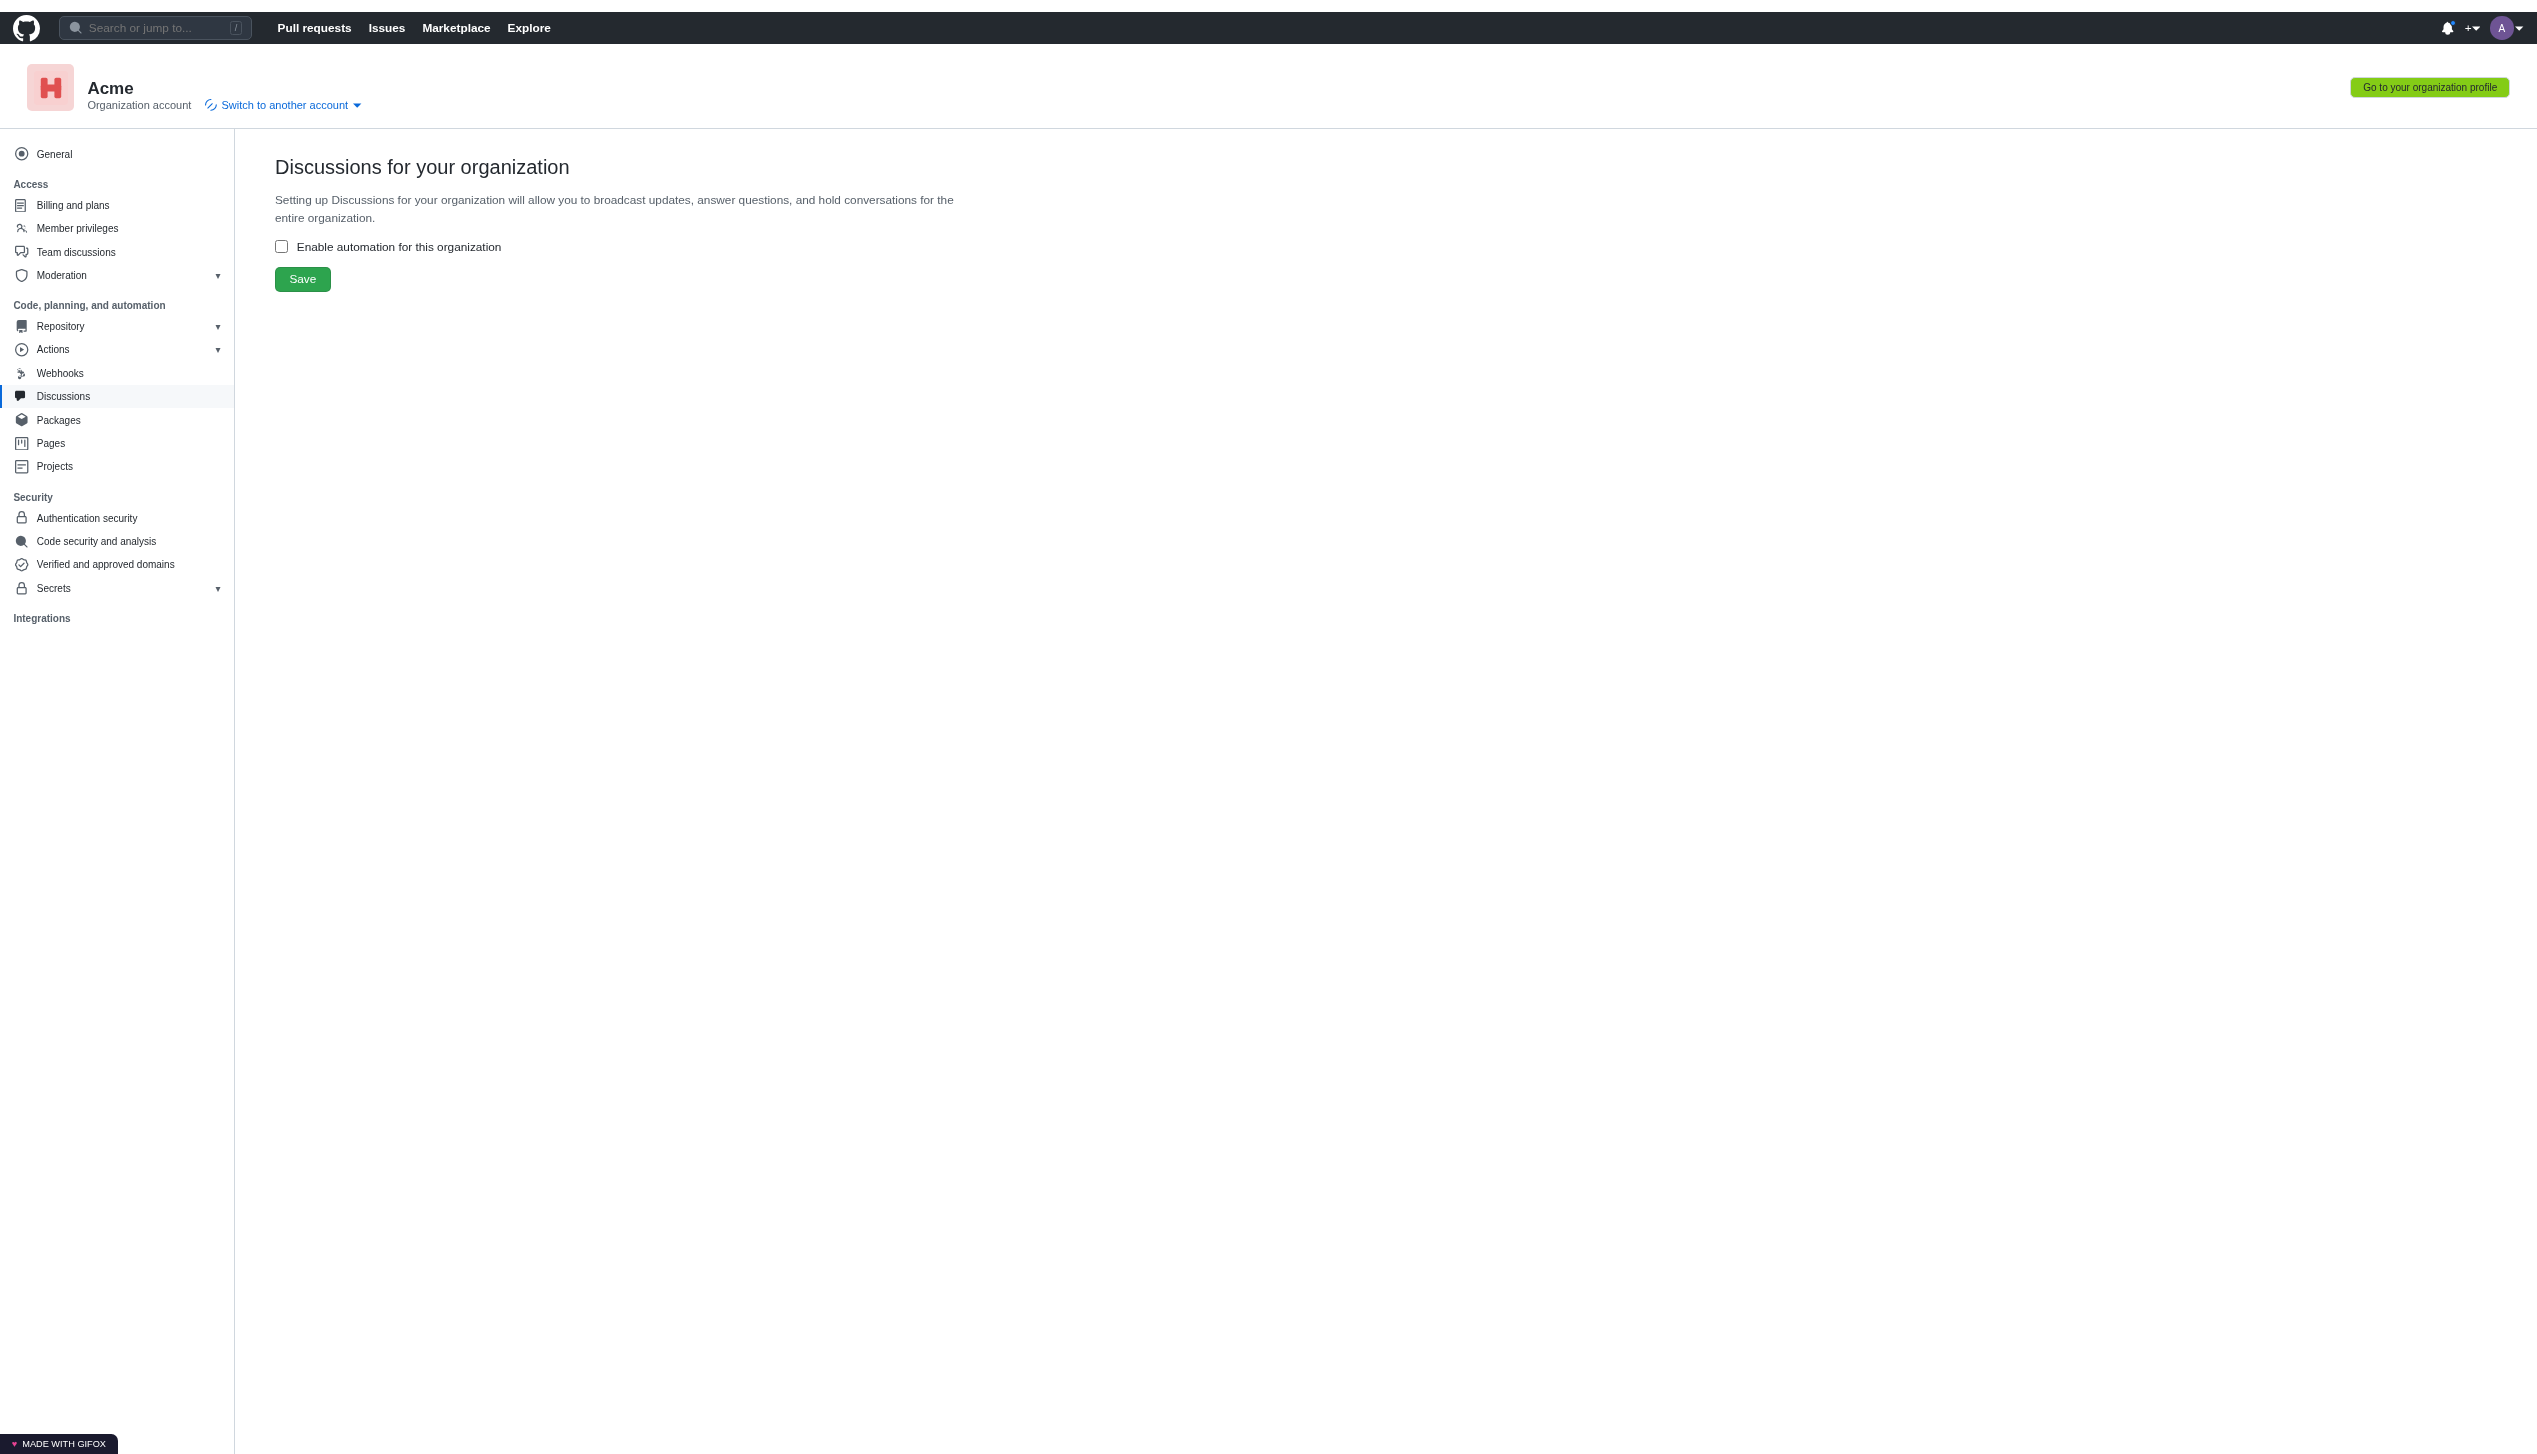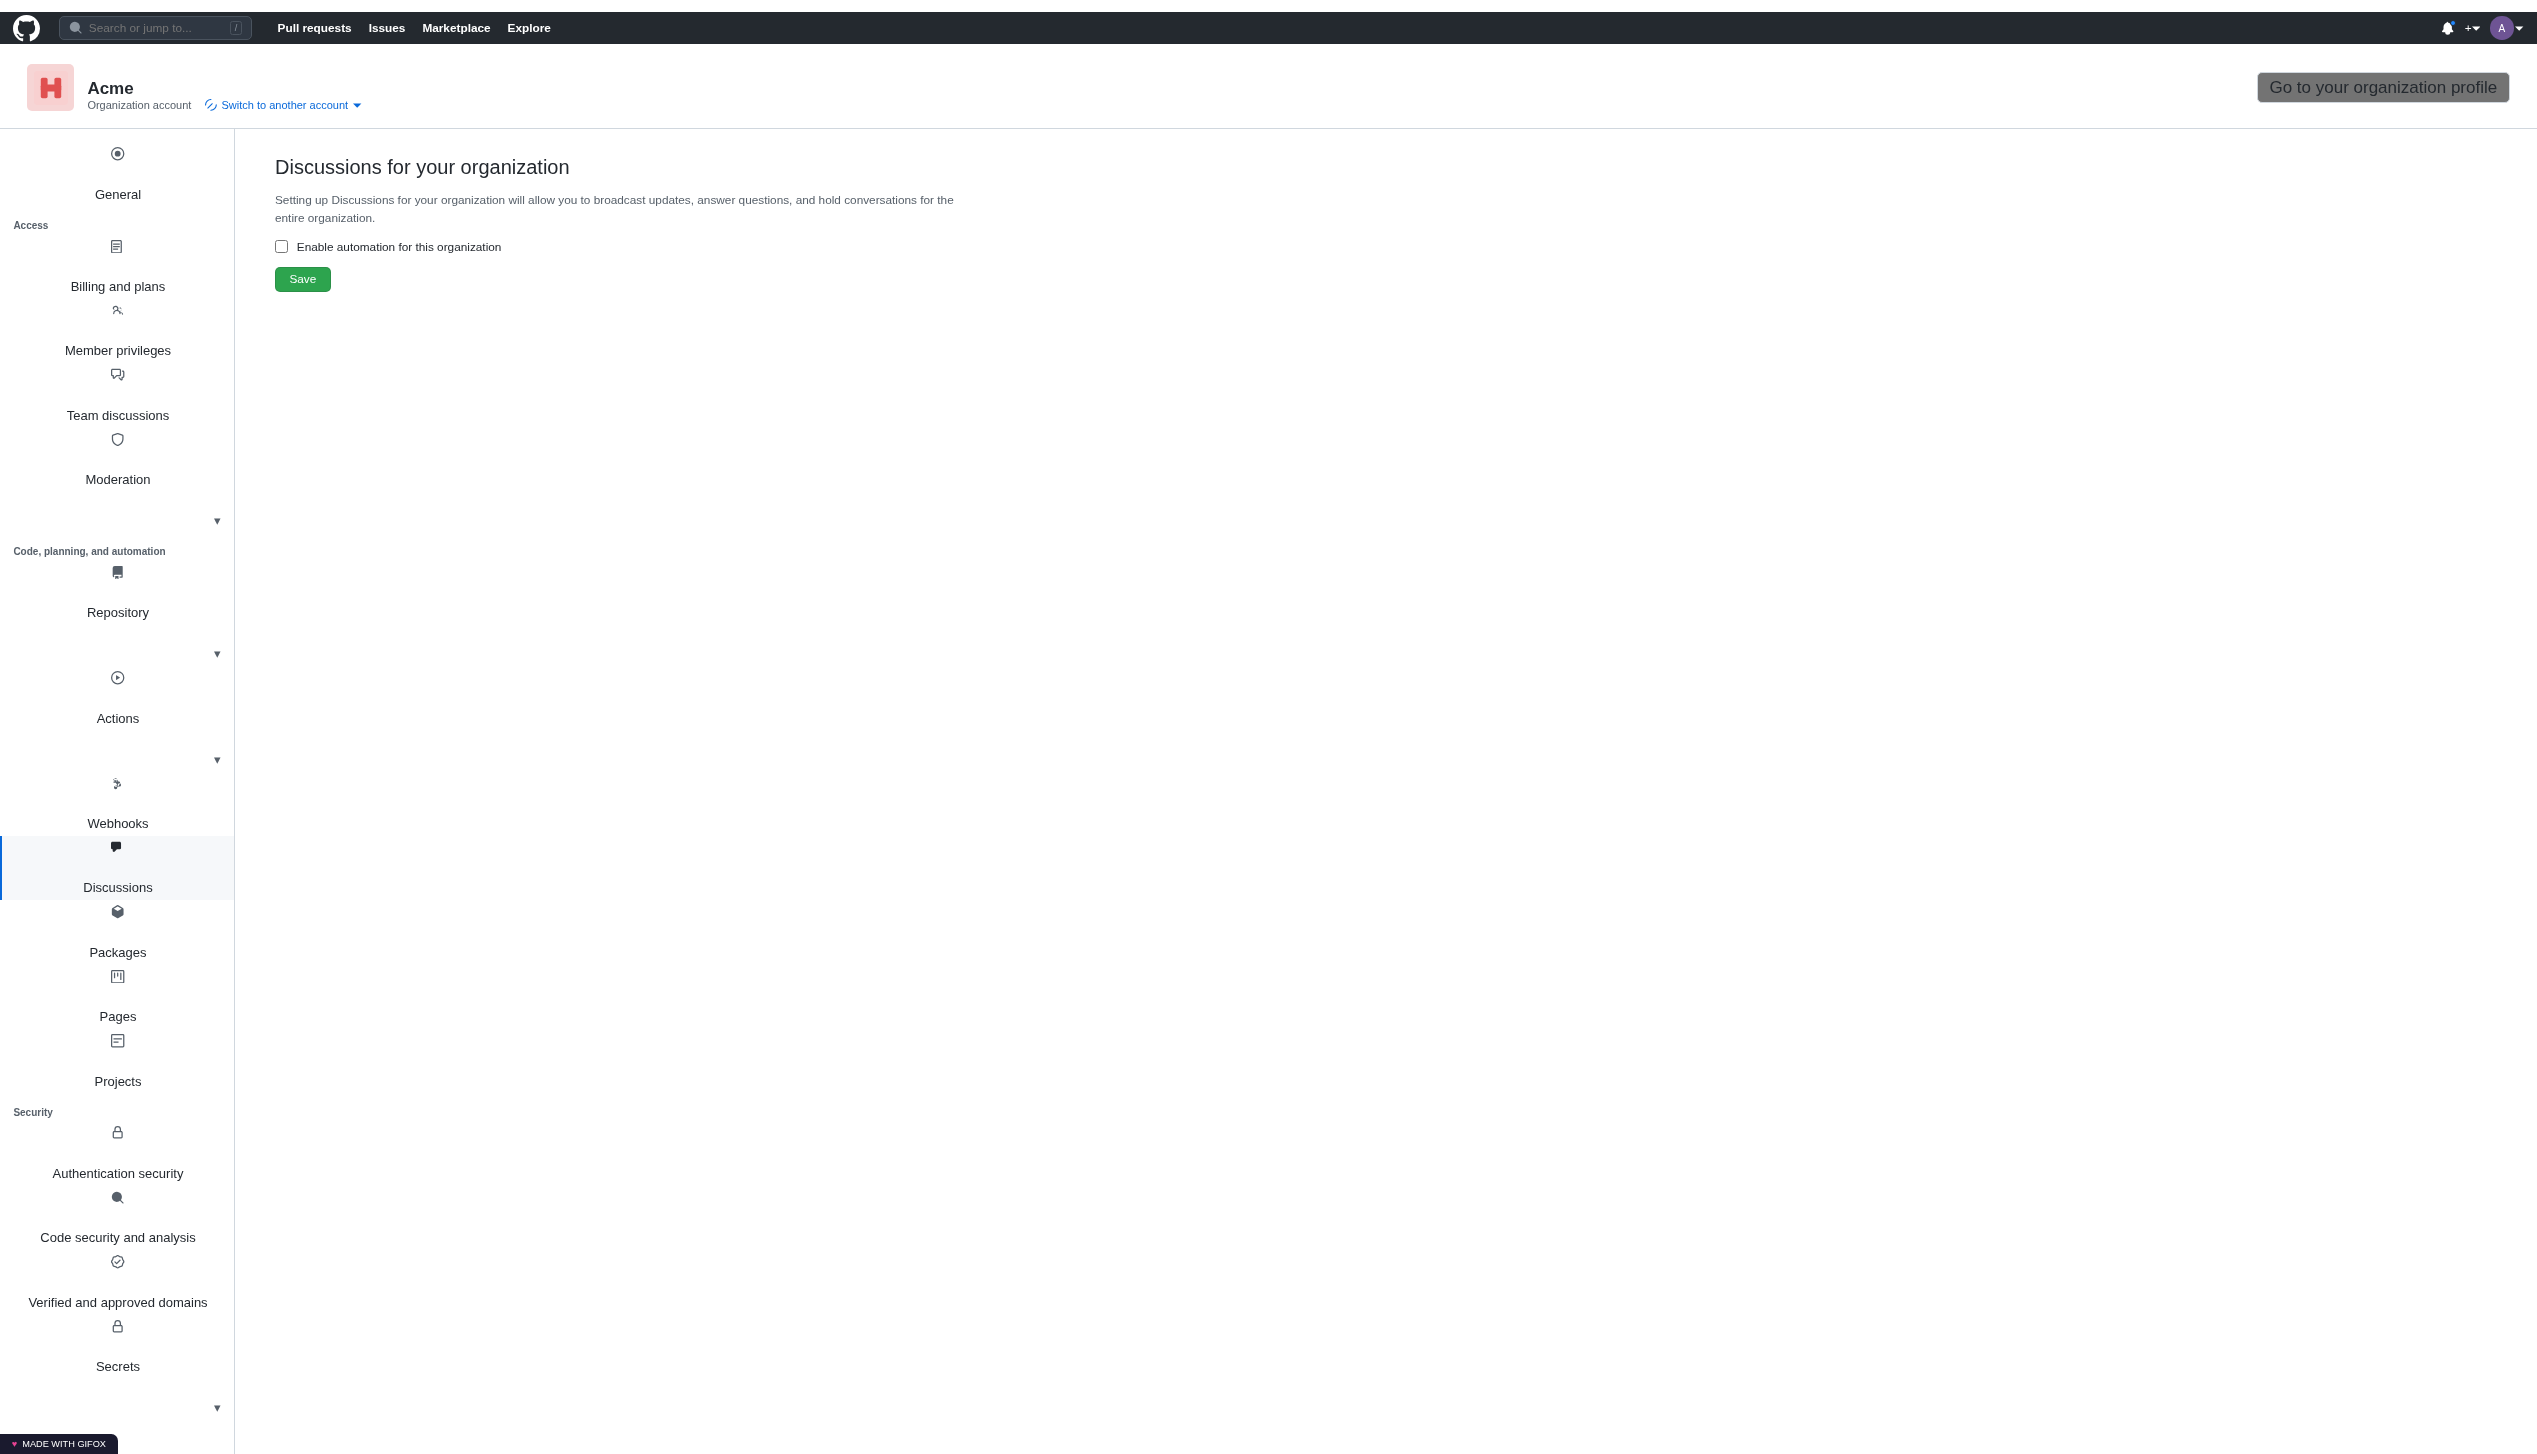--- a/index.html
+++ b/index.html
@@ -68,38 +68,37 @@
       width: 47px; height: 47px; border-radius: 5px;
       background: #f6d5d5; display: flex; align-items: center; justify-content: center;
       overflow: hidden;
     }
     .org-avatar svg { width: 34px; height: 34px; }
     .org-name { font-size: 17px; font-weight: 600; color: #24292f; }
     .org-type { font-size: 11px; color: #57606a; }
     .org-switch { display: flex; align-items: center; gap: 5px; font-size: 11px; color: #0969da; text-decoration: none; }
     .org-profile-btn {
       padding: 4.2px 11.8px; border: 0.8px solid #d0d7de; border-radius: 5px;
-      background: #737373; font-size: 17px; cursor: pointer; color: #24292f;
+      background: #84cc16; font-size: 10px; cursor: pointer; color: #24292f;
     }
 
     
     .content-area { display: flex; min-height: calc(100vh - 47px - 67px); }
 
     
     .sidebar {
       width: 235px; min-width: 235px;
       padding: 13.4px 0;
       border-right: 0.8px solid #d0d7de;
     }
     .sidebar-item {
-      display: flex; align-items: center; gap: 26px;
-      padding: 5px 13.4px; font-size: 13px; color: #24292f;
+      display: flex; align-items: center; gap: 8px;
+      padding: 5px 13.4px; font-size: 10px; color: #24292f;
       text-decoration: none; cursor: pointer;
       border-left: 2.5px solid transparent;
-      flex-direction: column;
     }
     .sidebar-item.active {
       background: #f6f8fa;
       border-left: 2.5px solid #0969da;
       font-weight: 500;
     }
     .sidebar-section-label {
       font-size: 10px; font-weight: 600; color: #57606a;
       padding: 6.7px 13.4px 3.4px; text-transform: none; letter-spacing: 0;
       margin-top: 6.7px;

